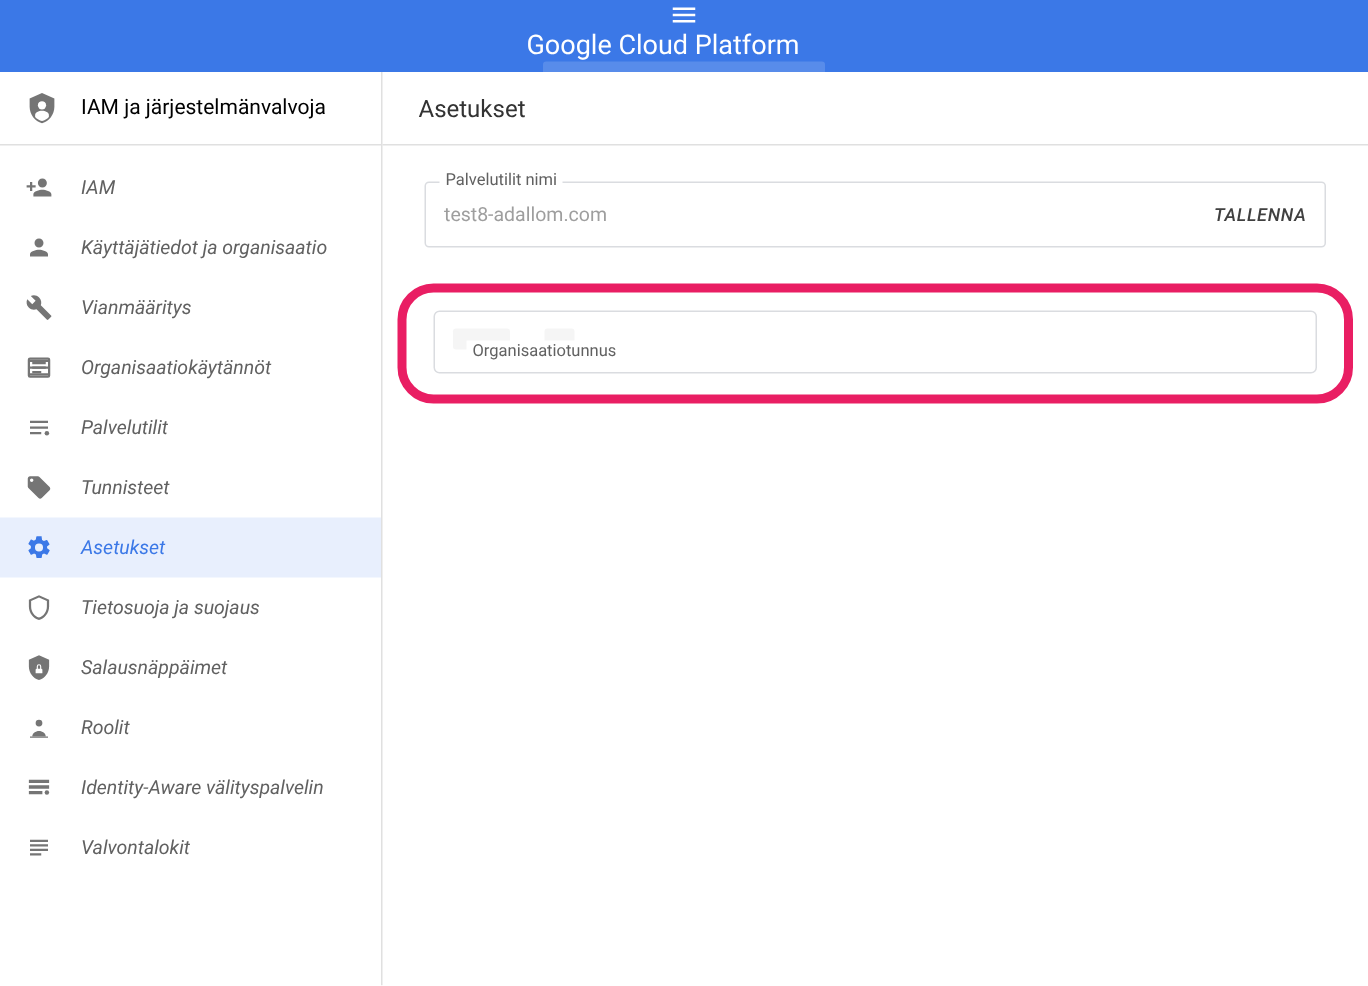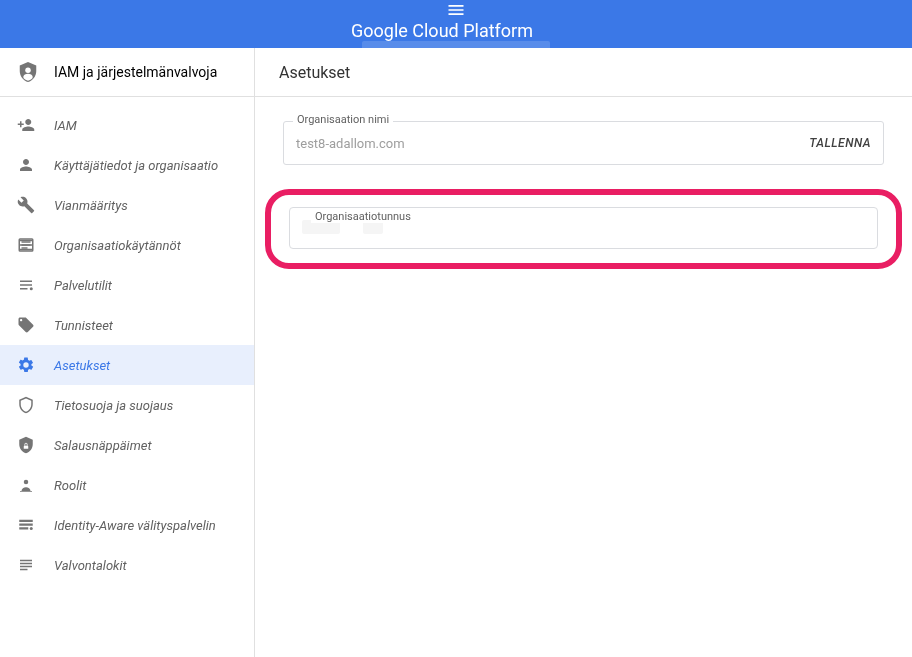--- a/index.html
+++ b/index.html
@@ -35,21 +35,21 @@
     .content { padding: 24px 28px; }
 
     .field-group { position: relative; margin-bottom: 24px; }
     .field-label { position: absolute; top: -8px; left: 10px; background: #fff; padding: 0 4px; font-size: 11px; color: #616161; z-index: 2; }
     .field-row { border: 1px solid #dadce0; border-radius: 3px; padding: 8px 12px; display: flex; align-items: center; justify-content: space-between; height: 44px; }
     .field-value { color: #9e9e9e; font-size: 13px; flex: 1; }
     .field-action { color: #404040; font-size: 12px; letter-spacing: 0.5px; cursor: pointer; font-weight: 500; font-style: italic; }
 
     .highlight-box { border: 6px solid #e91e63; border-radius: 24px; padding: 12px 18px 14px 18px; position: relative; margin-left: -18px; margin-right: -18px; }
     .highlight-box .field-group { margin-bottom: 0; }
-    .highlight-box .field-label { left: 22px; top: 3px;}
+    .highlight-box .field-label { left: 22px; top: 20px;}
     .highlight-box .field-row { border-radius: 4px; height: 42px; }
 
     .redacted-block { display: inline-block; background: #f5f5f5; height: 14px; border-radius: 2px; }
     .redacted-block.a { width: 38px; margin-right: 20px; }
     .redacted-block.b { width: 20px; }
   </style>
 </head>
 <body>
 
 <div class="header">
@@ -186,21 +186,21 @@
           <div class="nav-label">Valvontalokit</div>
         </div>
       </div>
   </div>
 
   <div class="main">
     <div class="main-header">Asetukset</div>
     <div class="content">
 
       <div class="field-group">
-        <div class="field-label">Organisaation nimi</div>
+        <div class="field-label">Palvelutilit nimi</div>
         <div class="field-row">
           <div class="field-value">test8-adallom.com</div>
           <div class="field-action">TALLENNA</div>
         </div>
       </div>
 
       <div class="highlight-box">
         <div class="field-group">
           <div class="field-label">Organisaatiotunnus</div>
           <div class="field-row">

